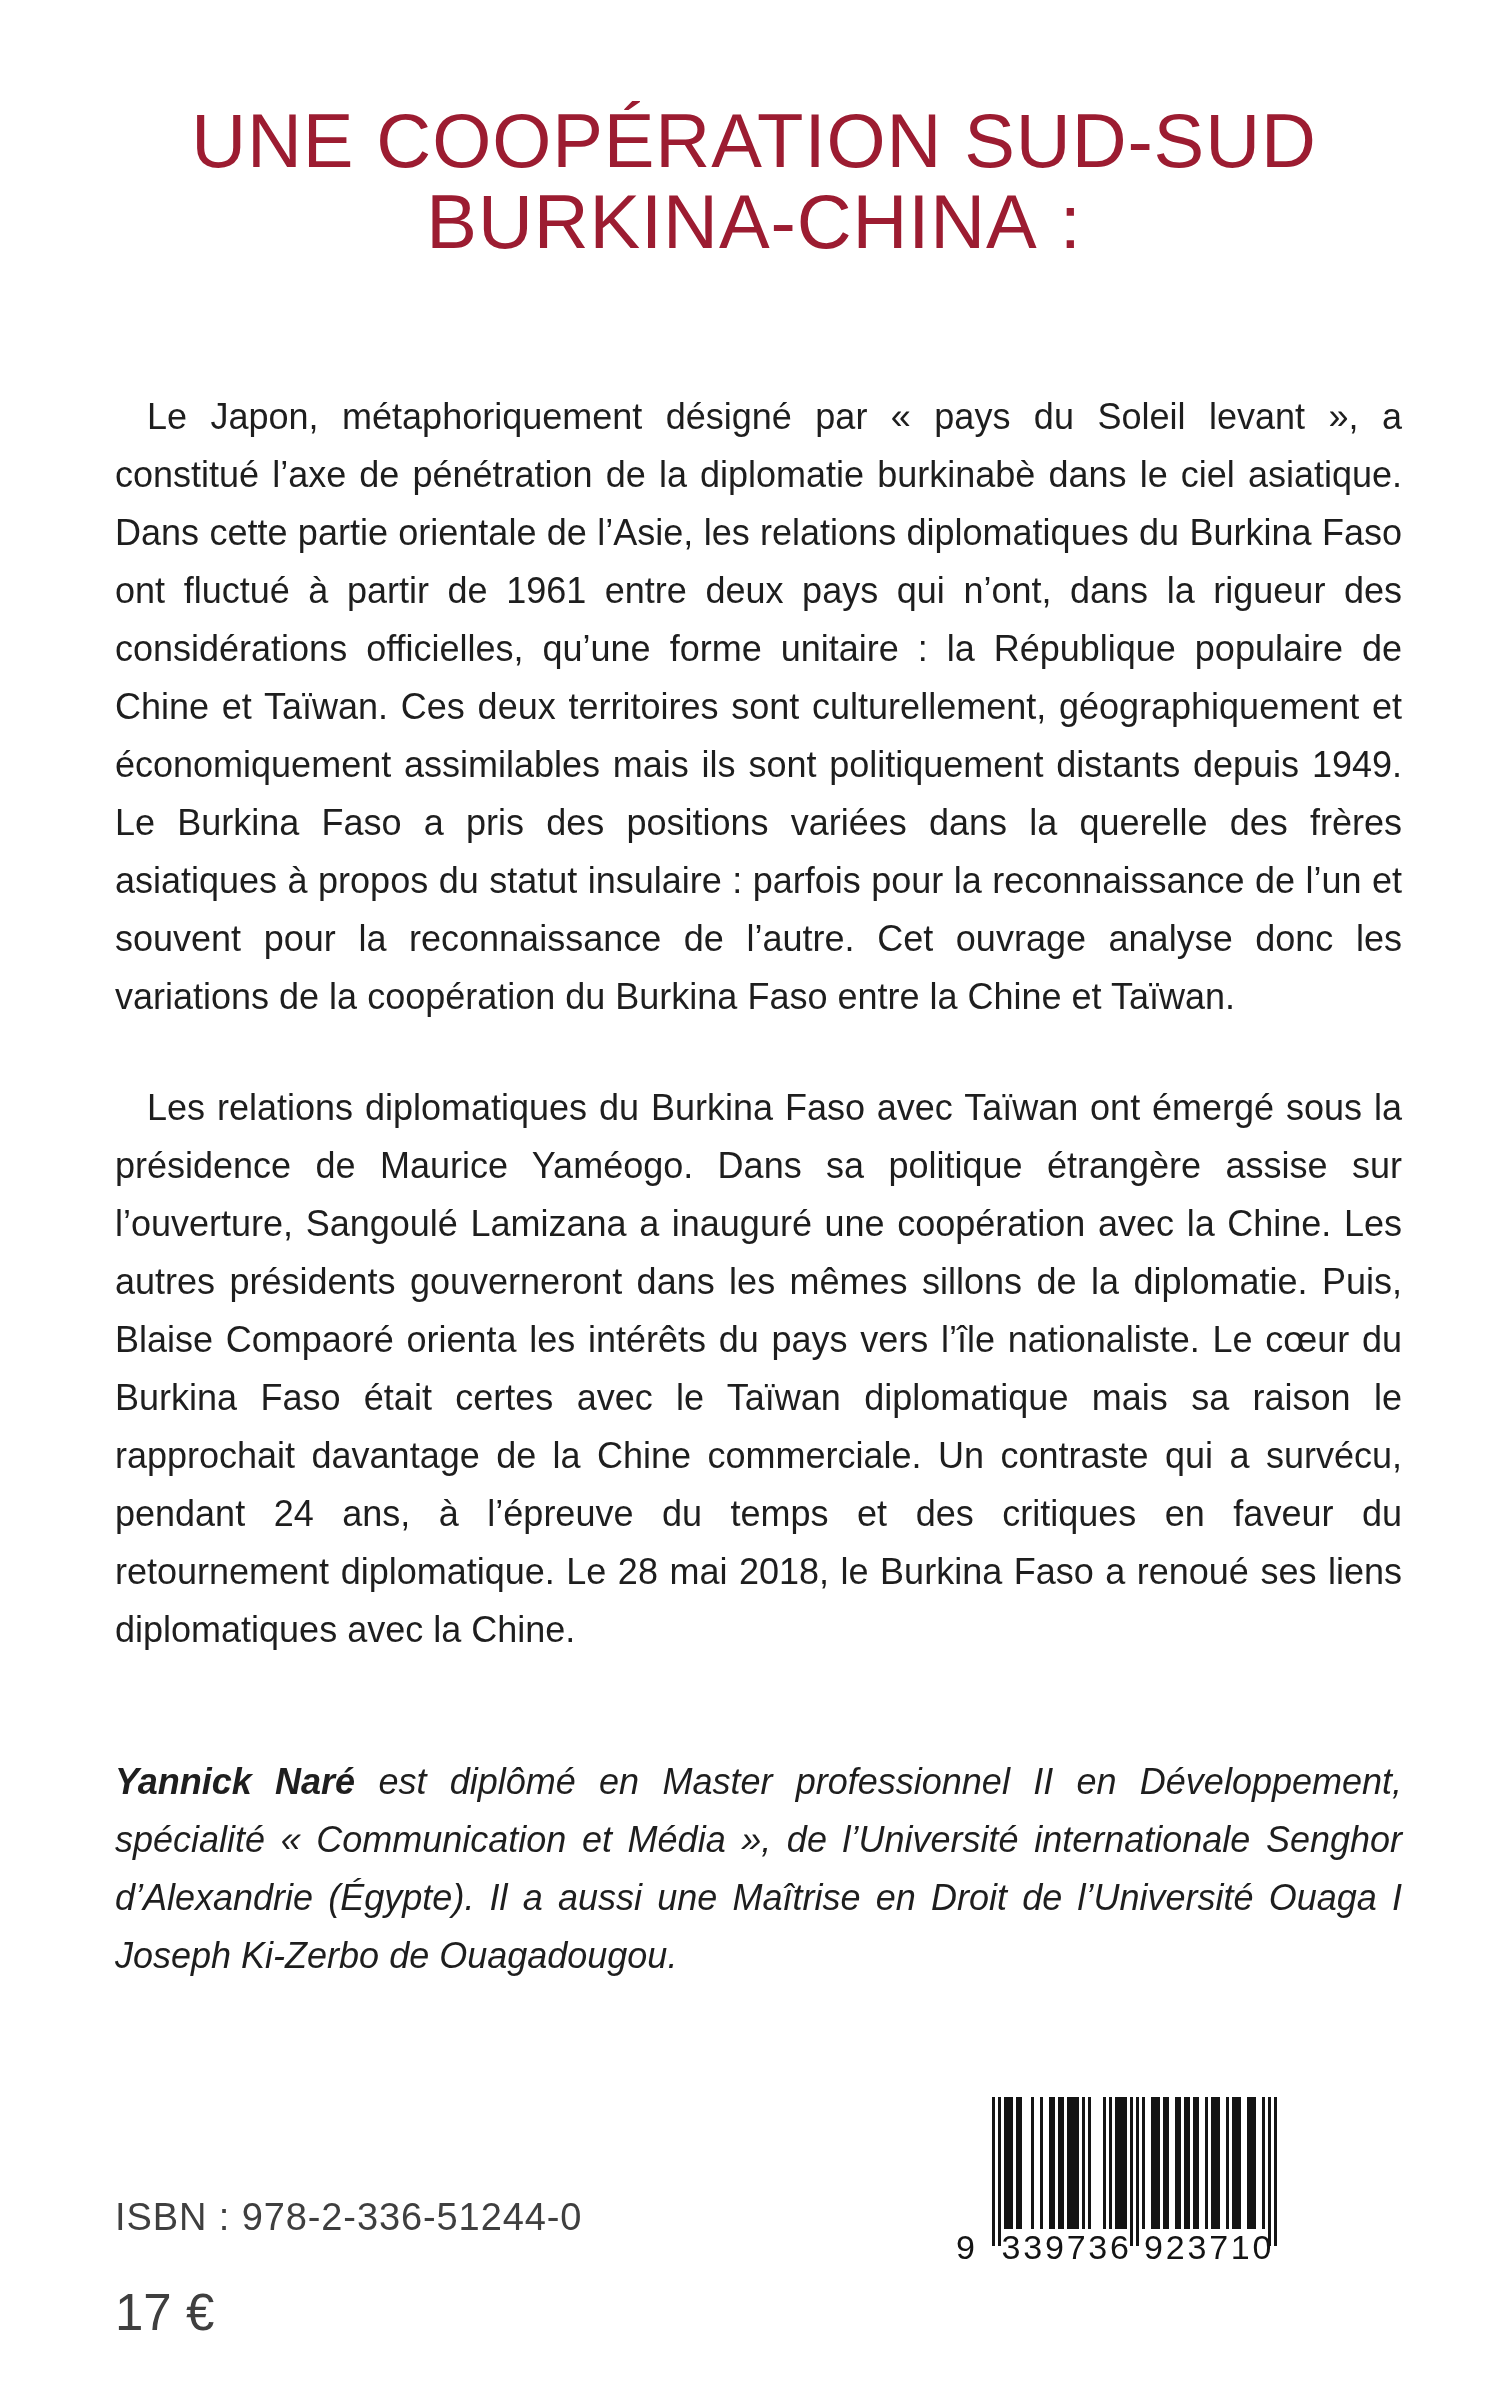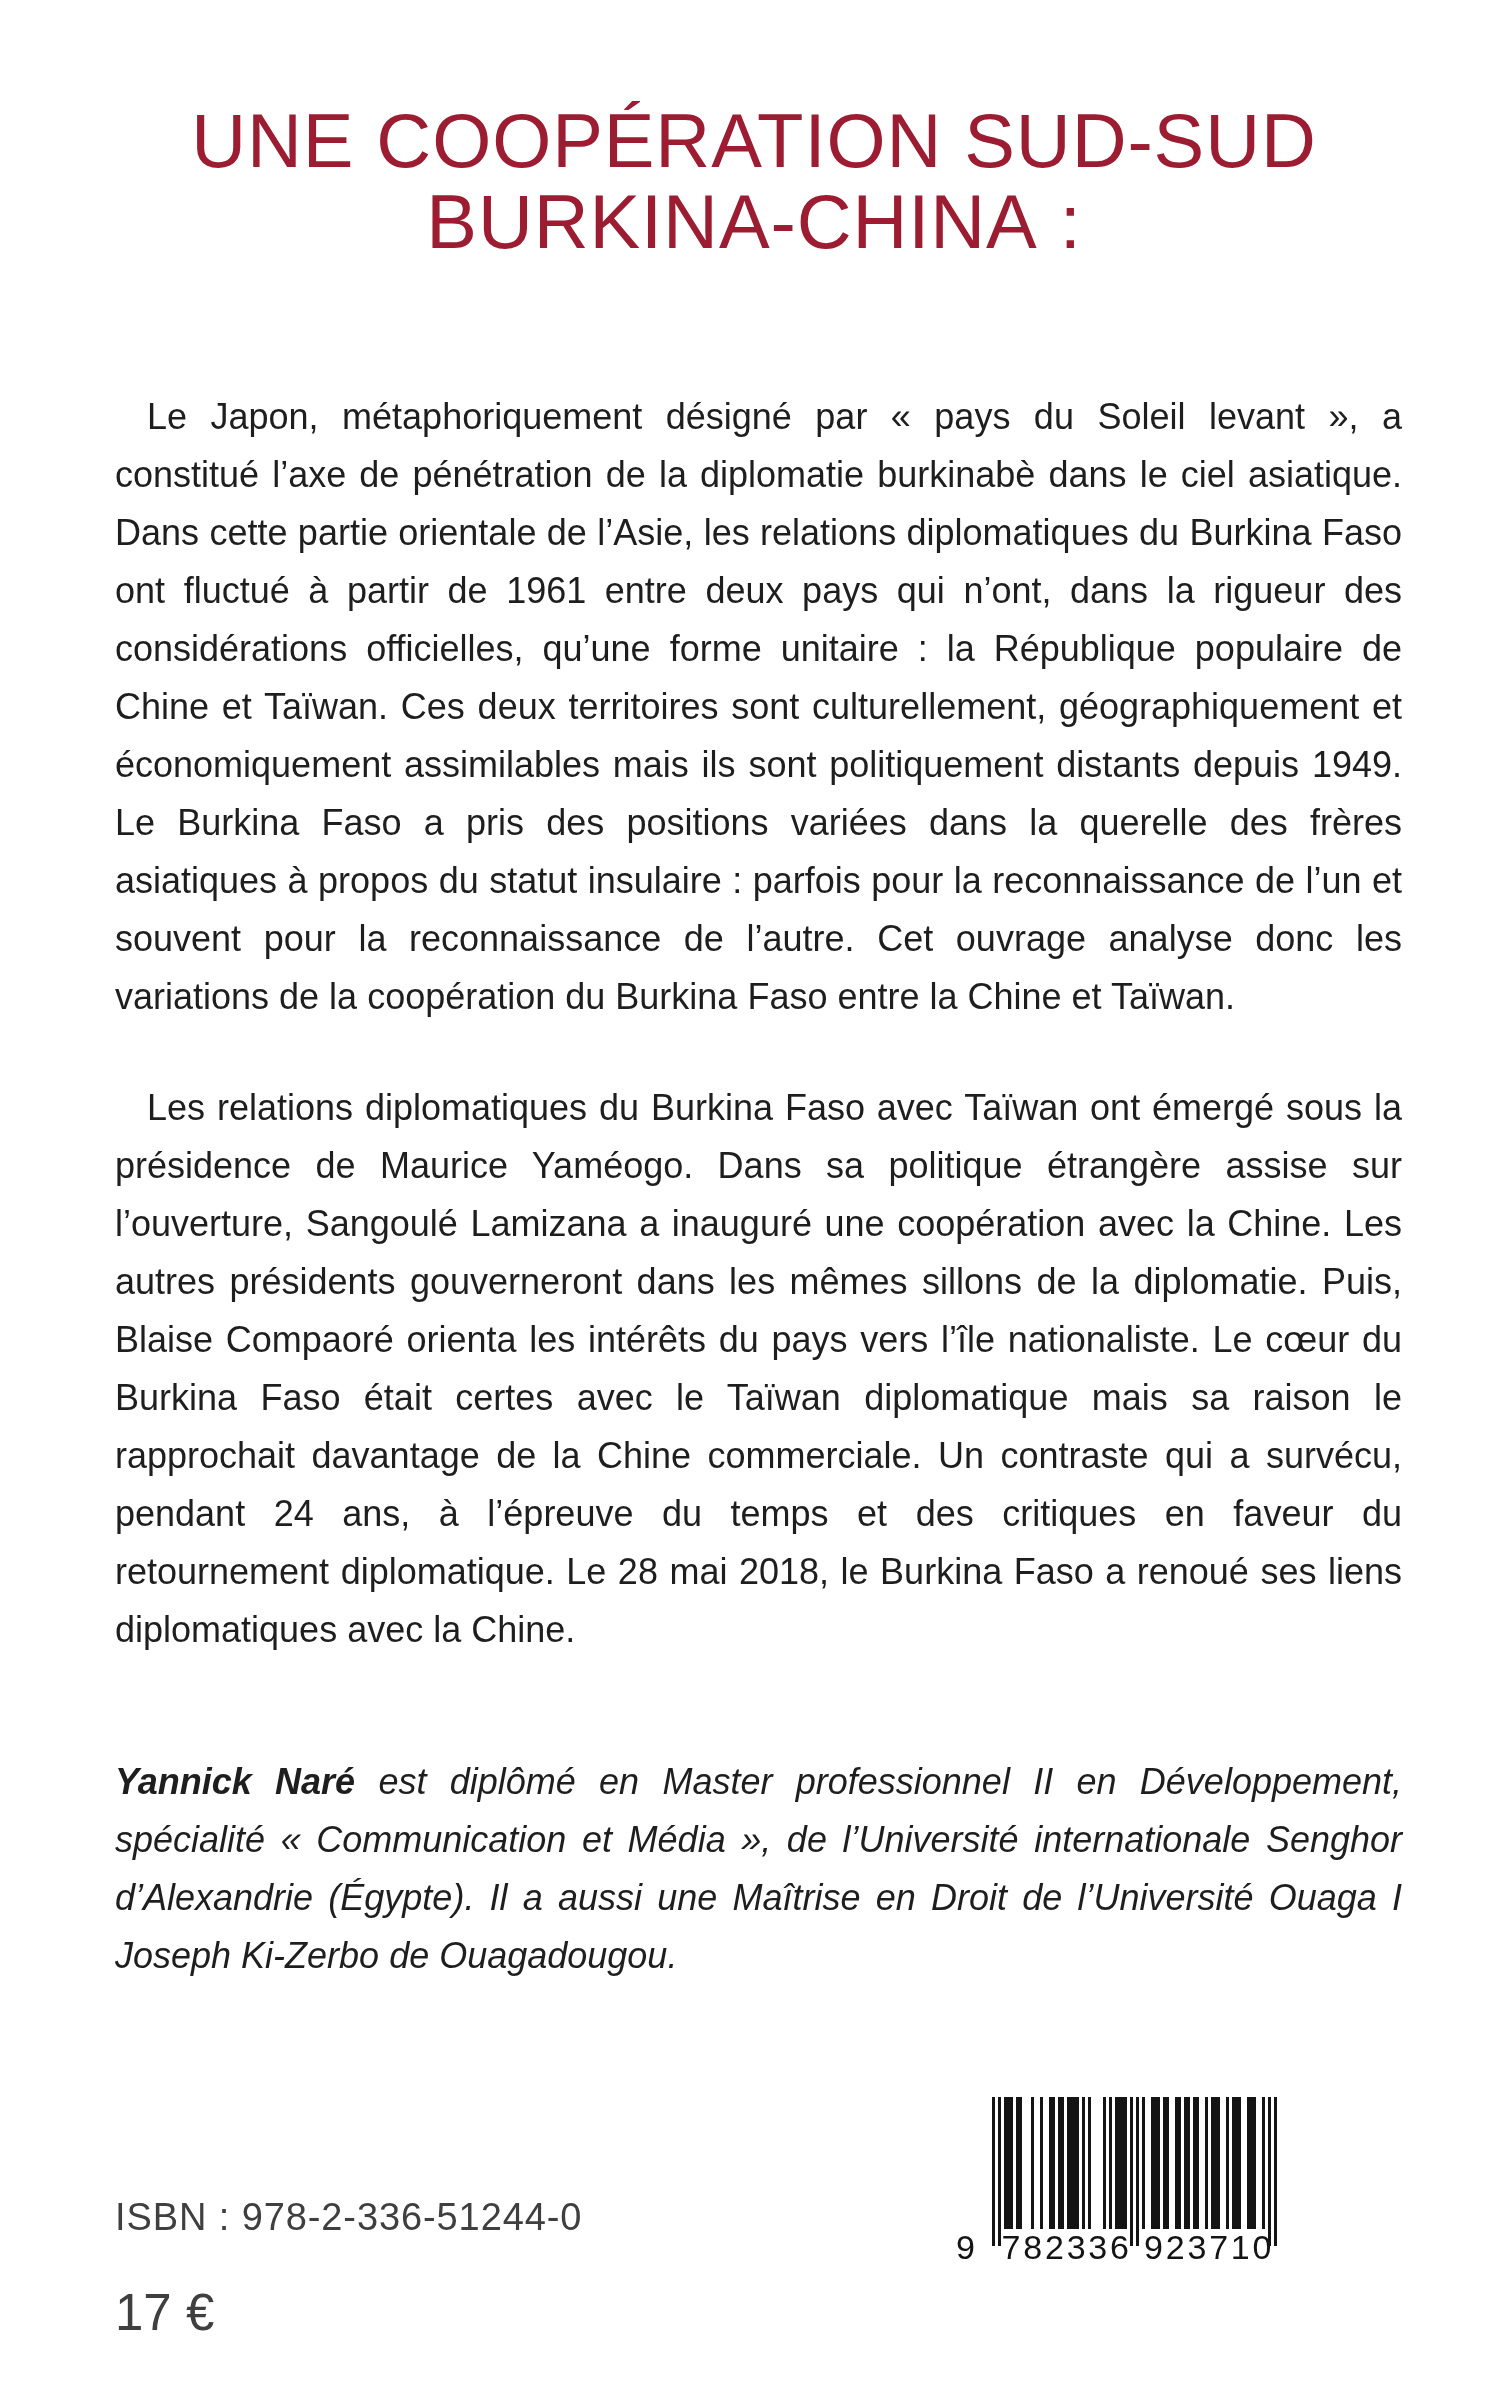--- a/index.html
+++ b/index.html
@@ -206,18 +206,18 @@
         <div class="module bar"></div>
         <div class="module"></div>
         <div class="module"></div>
         <div class="module bar"></div>
         <div class="module"></div>
         <div class="module bar guard"></div>
         <div class="module guard"></div>
         <div class="module bar guard"></div>
       </div>
     <span class="bc-digit bc-lead">9</span>
-    <span class="bc-digit bc-g1">782336</span>
+    <span class="bc-digit bc-g1">339736</span>
     <span class="bc-digit bc-g2">923710</span>
   </div>
 
 </div>
 
 
 </body></html>

